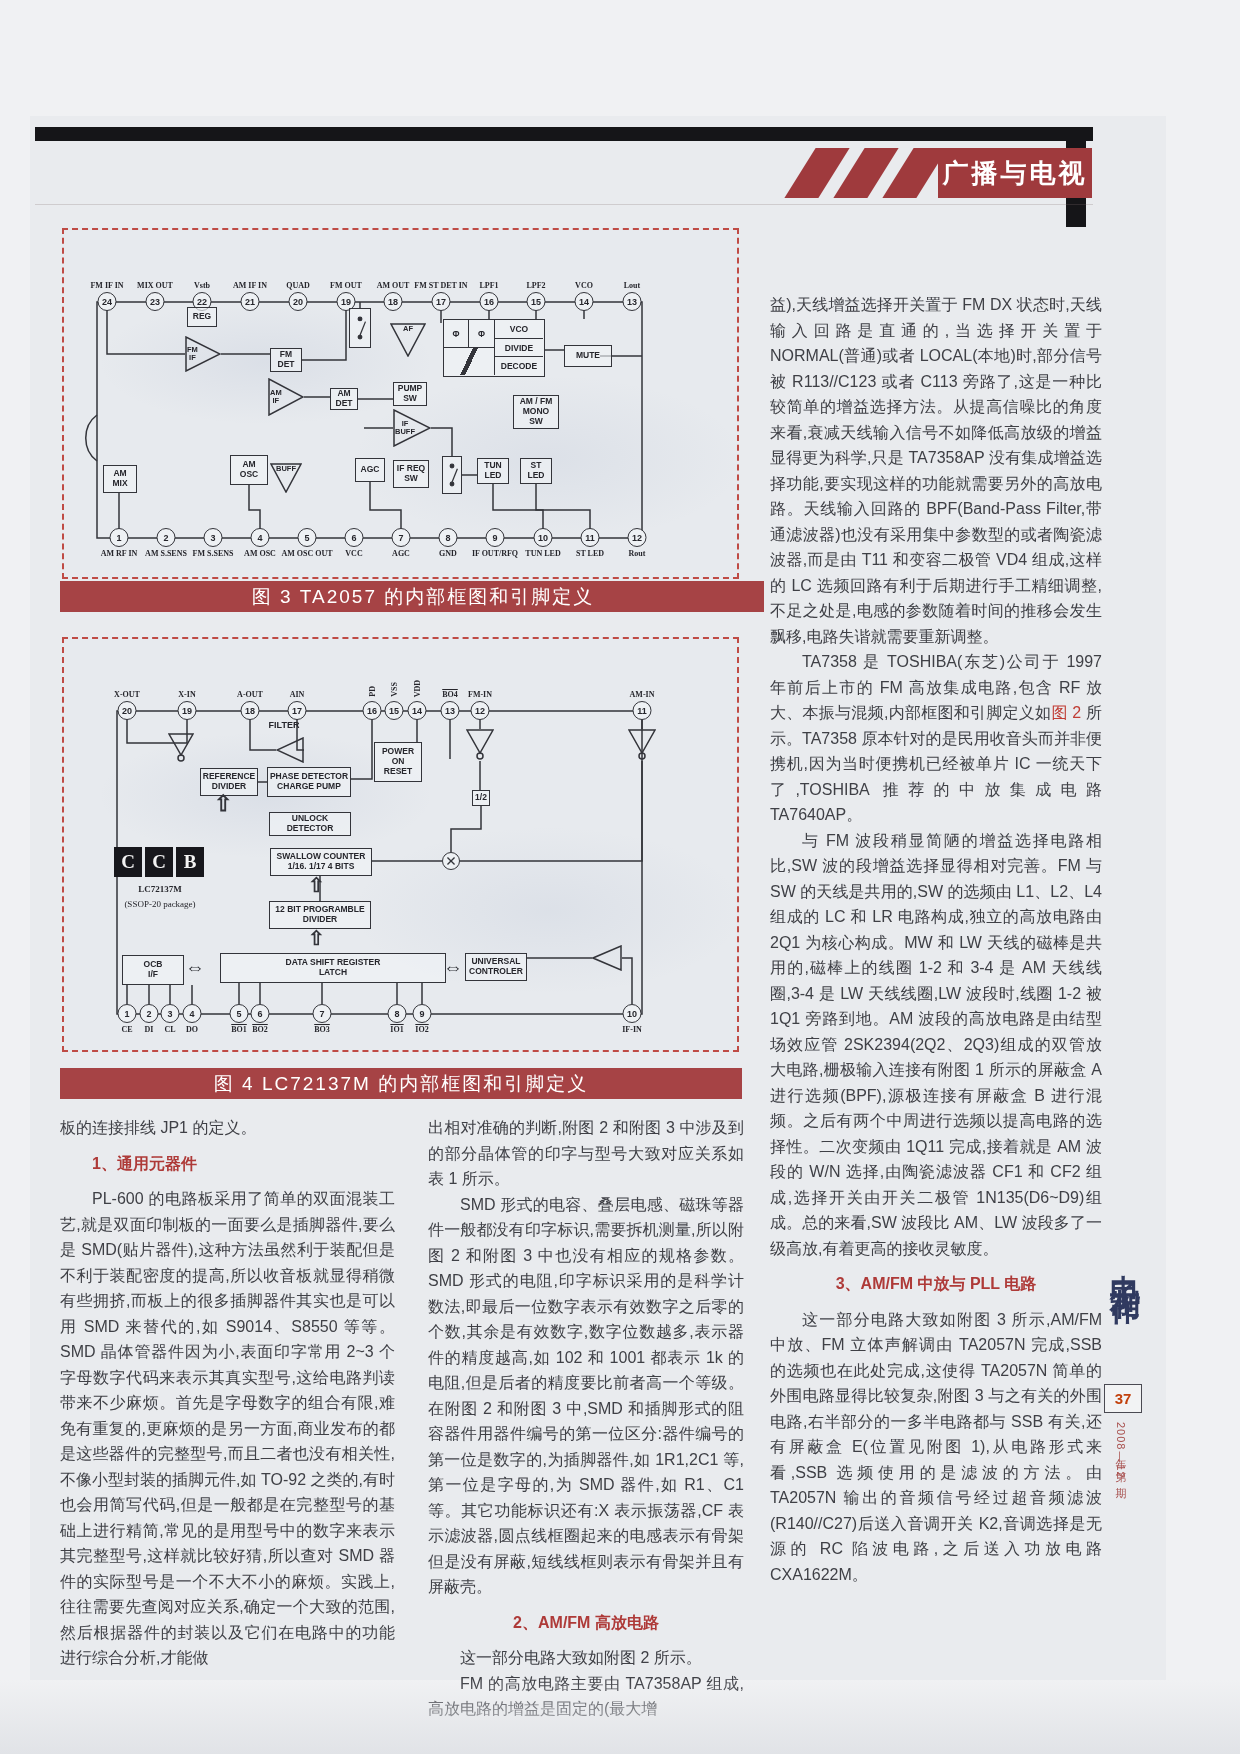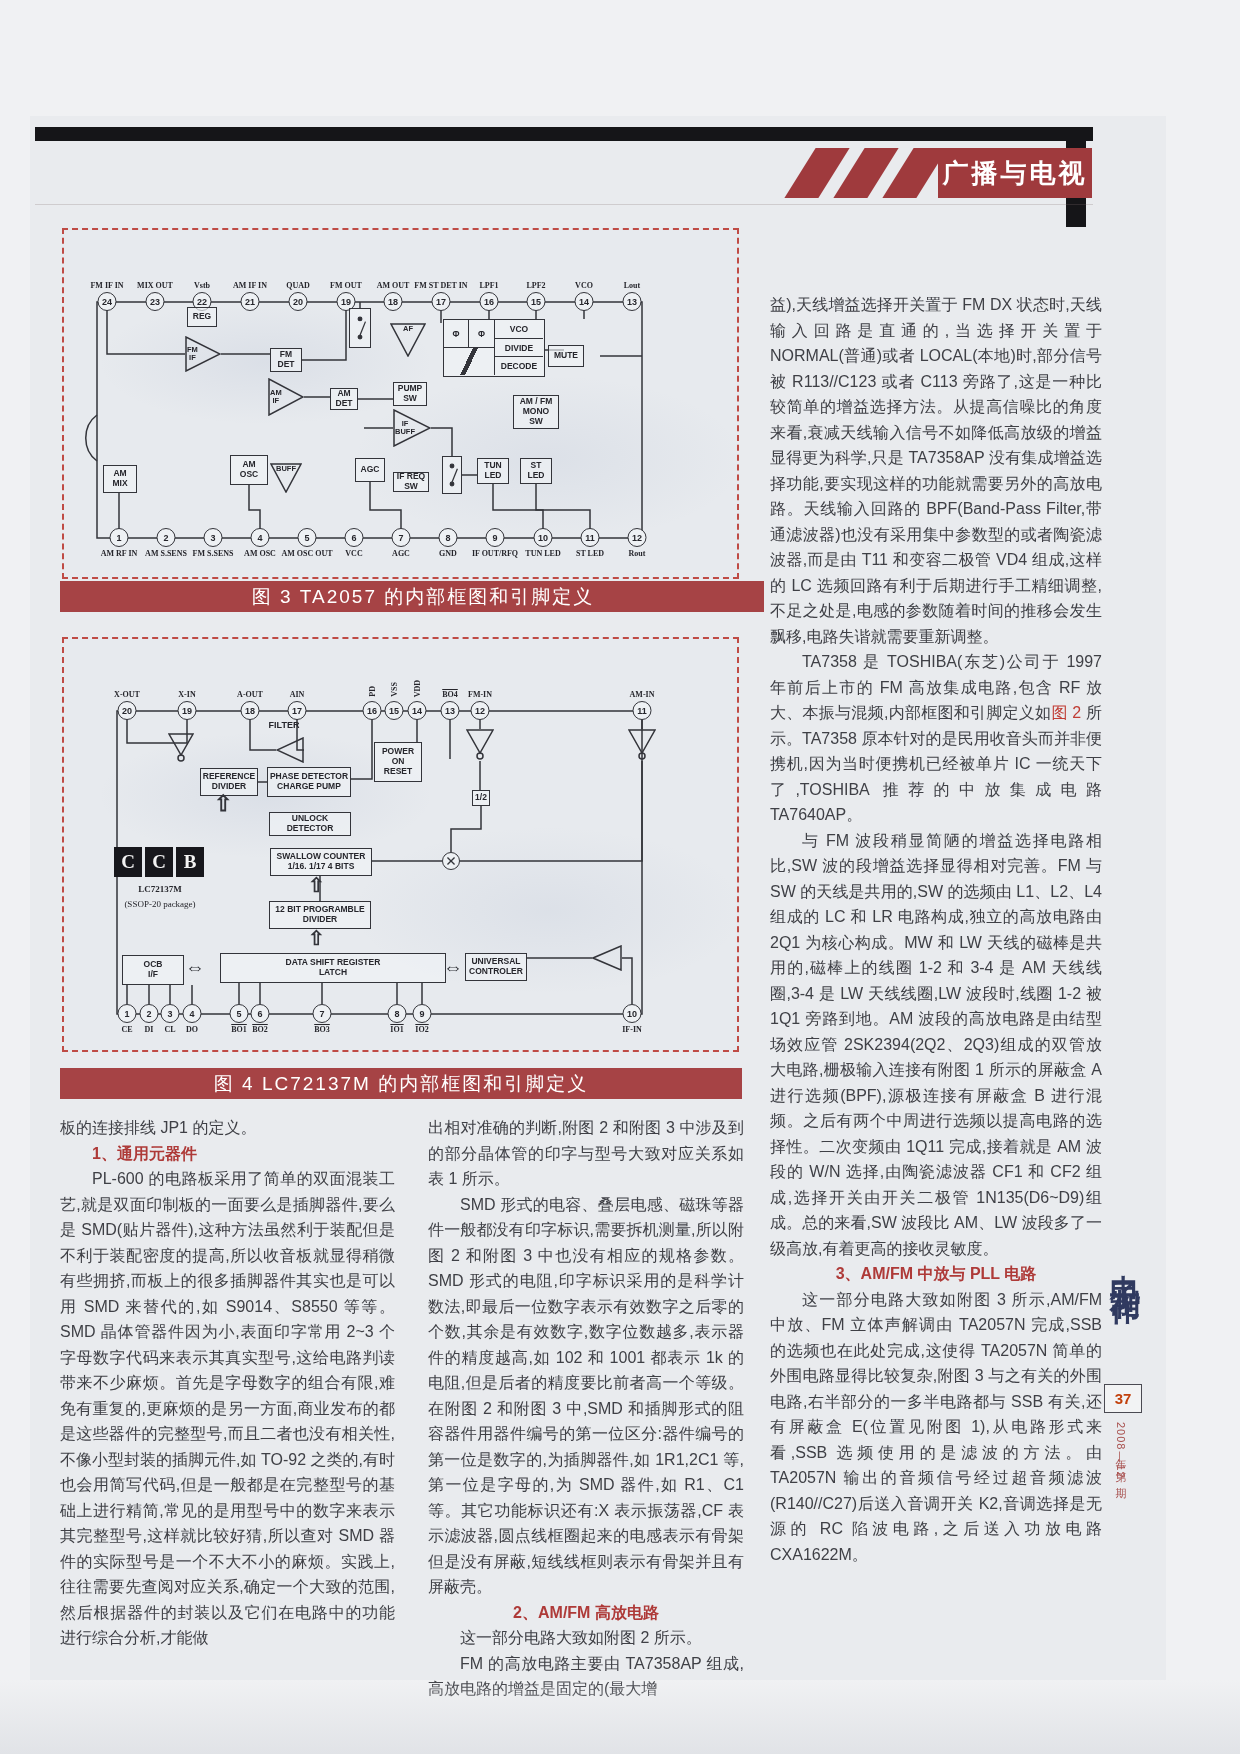--- a/index.html
+++ b/index.html
@@ -66,21 +66,21 @@
   .swbox{position:absolute;border:1.5px solid #33343a;background:rgba(240,243,246,.65);box-sizing:border-box;}
   .swbox svg{width:100%;height:100%;} .swbox *{stroke:#33343a;stroke-width:1.4;fill:#33343a;}
   .arr{position:absolute;color:#33343a;font-weight:bold;}
   .ccb{position:absolute;left:50px;top:208px;display:flex;gap:3px;}
   .ccbcell{width:28px;height:30px;background:#17171c;color:#f3f3f3;text-align:center;
        font:800 19px/30px "Liberation Serif",serif;}
   
   .col{position:absolute;font-size:16px;line-height:25.5px;text-align:justify;color:#3f4046;}
   .col p{margin:0;}
   .ind{text-indent:2em;} .noind{text-indent:0;}
-  .h{font-weight:bold;margin:0 0 !important;}
+  .h{font-weight:bold;margin:10px 0 !important;}
   .red{color:#ae3a38;} .center{text-align:center;text-indent:0;}
   .redtxt{color:#c03c34;}
   #colL{left:60px;top:1115px;width:335px;}
   #colM{left:428px;top:1115px;width:316px;}
   #colR{left:770px;top:292px;width:332px;}
   
   .maglogo{position:absolute;left:1104px;top:1250px;writing-mode:vertical-rl;
        font-family:"Liberation Serif",serif;font-weight:800;font-size:30px;letter-spacing:7px;color:#303a60;}
   .pageno{position:absolute;left:1104px;top:1384px;width:36px;height:27px;border:1.5px solid #4a4a52;
        background:#f2f3f4;display:flex;align-items:center;justify-content:center;
@@ -257,21 +257,21 @@
         <span class="trilbl">AF</span>
       </div>
     <div class="pll">
       <div class="cell" style="left:0;top:0;width:25px;height:28px;border-right-width:1.5px;border-bottom-width:1.5px">Φ</div>
       <div class="cell" style="left:25px;top:0;width:25px;height:28px;border-bottom-width:1.5px">Φ</div>
       <div class="cell" style="left:50px;top:0;width:49px;height:19px;border-left-width:1.5px;border-bottom-width:1.5px">VCO</div>
       <div class="cell" style="left:50px;top:19px;width:49px;height:18px;border-left-width:1.5px;border-bottom-width:1.5px">DIVIDE</div>
       <div class="cell" style="left:50px;top:37px;width:49px;height:18px;border-left-width:1.5px">DECODE</div>
       <div class="schmitt"></div>
     </div>
-    <div class="blk" style="left:484px;top:115px;width:36px;height:22px">MUTE</div>
+    <div class="blk" style="left:500px;top:115px;width:48px;height:22px">MUTE</div>
     <div class="blk" style="left:449px;top:165px;width:46px;height:34px">AM / FM
 MONO
 SW</div>
     <div class="tri triR" style="left:329px;top:179px;width:38px;height:38px">
         <svg viewBox="0 0 38 38" preserveAspectRatio="none">
           <polygon points="1,1 1,37 37,19"></polygon>
         </svg>
         <span class="trilbl">IF
 BUFF</span>
       </div>
@@ -279,21 +279,21 @@
 MIX</div>
     <div class="blk" style="left:166px;top:225px;width:38px;height:30px">AM
 OSC</div>
     <div class="tri triD" style="left:206px;top:233px;width:32px;height:30px">
         <svg viewBox="0 0 32 30" preserveAspectRatio="none">
           <polygon points="1,1 31,1 16,29"></polygon>
         </svg>
         <span class="trilbl">BUFF</span>
       </div>
     <div class="blk" style="left:291px;top:228px;width:30px;height:24px">AGC</div>
-    <div class="blk" style="left:329px;top:242px;width:36px;height:20px">IF REQ
+    <div class="blk" style="left:329px;top:230px;width:36px;height:28px">IF REQ
 SW</div>
     <div class="swbox" style="left:378px;top:226px;width:20px;height:38px"><svg viewBox="0 0 20 38">
           <circle cx="10" cy="9" r="2"></circle>
           <circle cx="10" cy="29" r="2"></circle>
           <line x1="10" y1="27" x2="16" y2="12"></line>
         </svg></div>
     <div class="blk" style="left:413px;top:228px;width:32px;height:26px">TUN
 LED</div>
     <div class="blk" style="left:456px;top:228px;width:32px;height:26px">ST
 LED</div>

